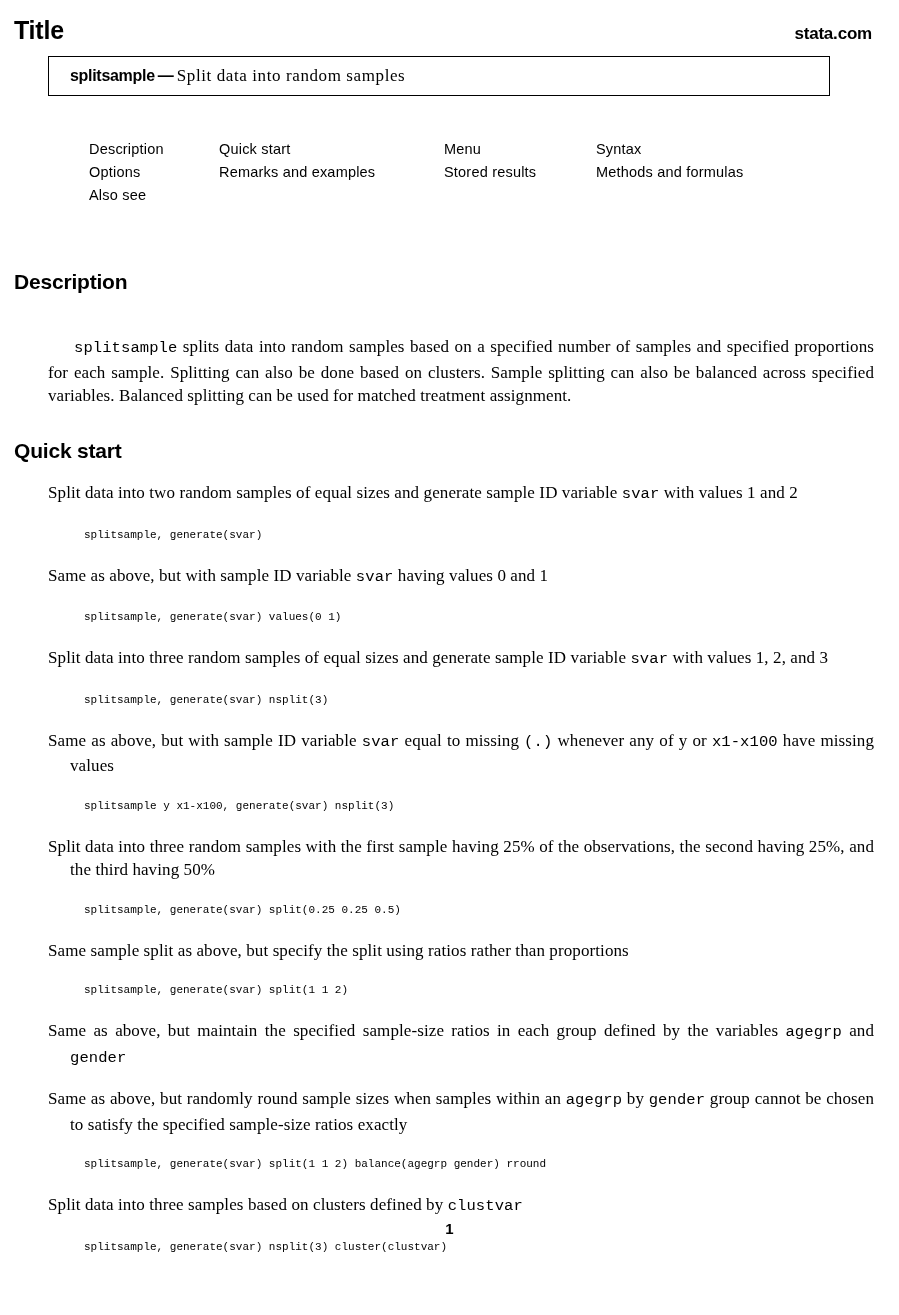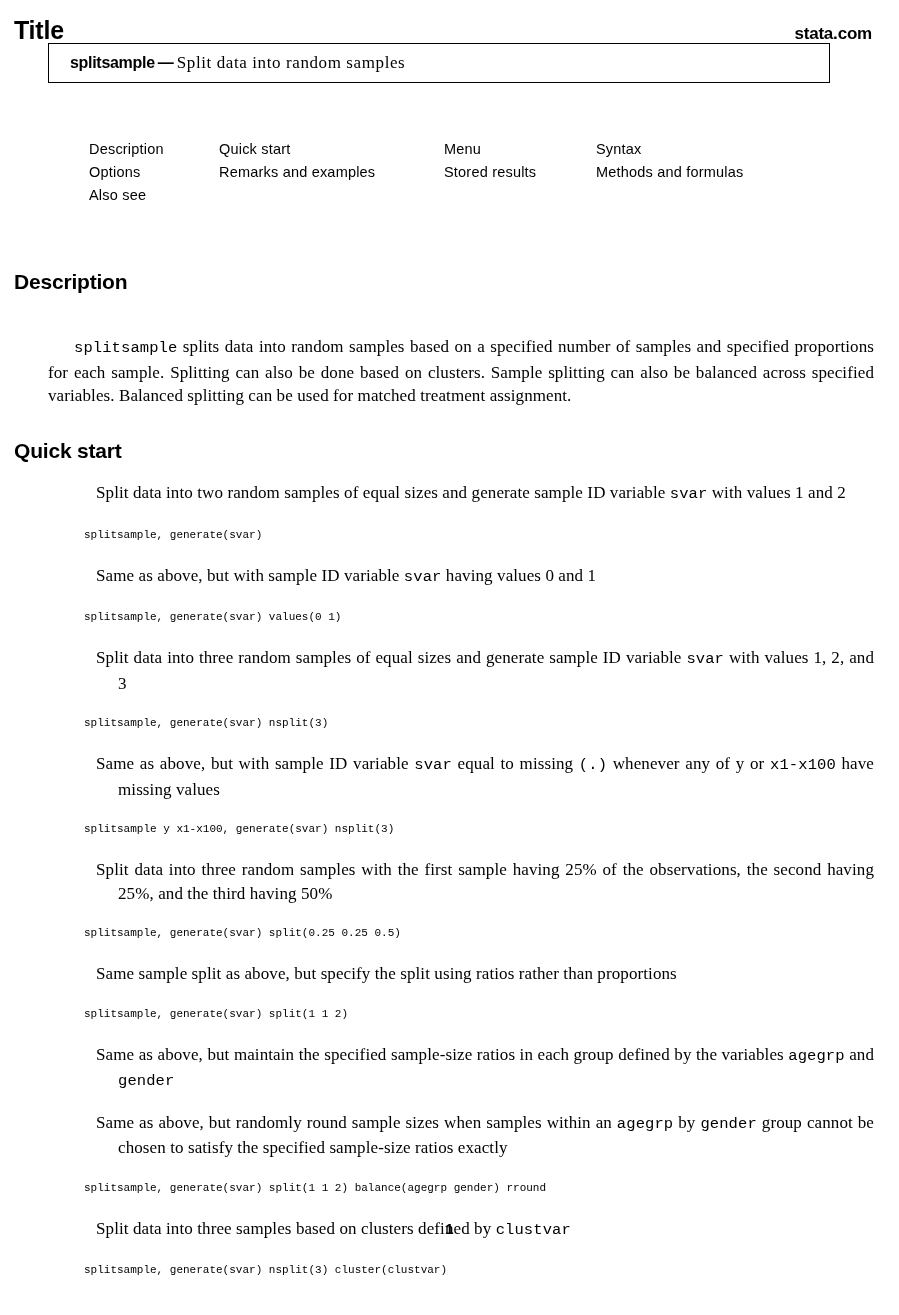--- a/index.html
+++ b/index.html
@@ -46,21 +46,21 @@
     font-size: 17px;
     line-height: 20px;
     letter-spacing: -0.2px;
     text-align: right;
   }
 
   
   .title-box {
     position: absolute;
     left: 48px;
-    top: 43px;
+    top: 56px;
     width: 782px;
     height: 40px;
     border: 1.5px solid #000000;
     box-sizing: border-box;
   }
   .title-box-inner {
     position: absolute;
     left: 21px;
     top: 9px;
     white-space: nowrap;
@@ -149,21 +149,20 @@
   .qs-entry {
     margin-bottom: 10px;
   }
   .qs-text {
     font-size: 17px;
     line-height: 23.5px;
     text-align: justify;
     padding-left: 22px;
     text-indent: -22px;
     letter-spacing: 0.1px;
-    margin-left: 48px;
   }
   .qs-text.nojustify { text-align: left; }
   .qs-code {
     font-family: "Liberation Mono", "DejaVu Sans Mono", monospace;
     font-size: 11px;
     line-height: 23px;
     margin-left: 36px;
     margin-top: 7px;
     white-space: pre;
   }

